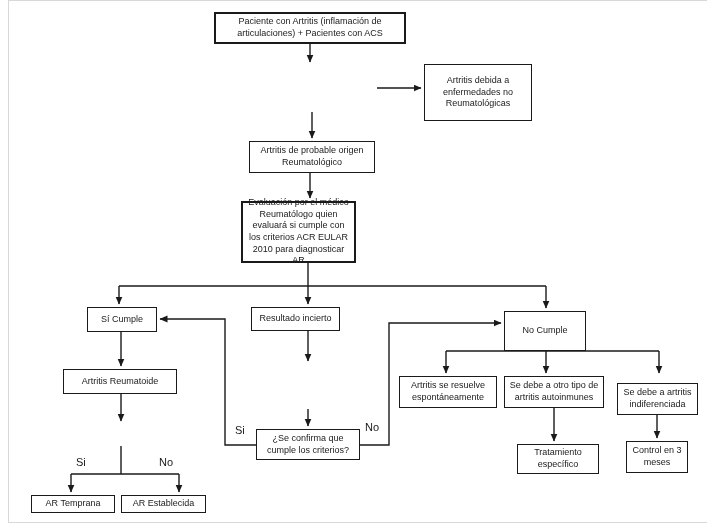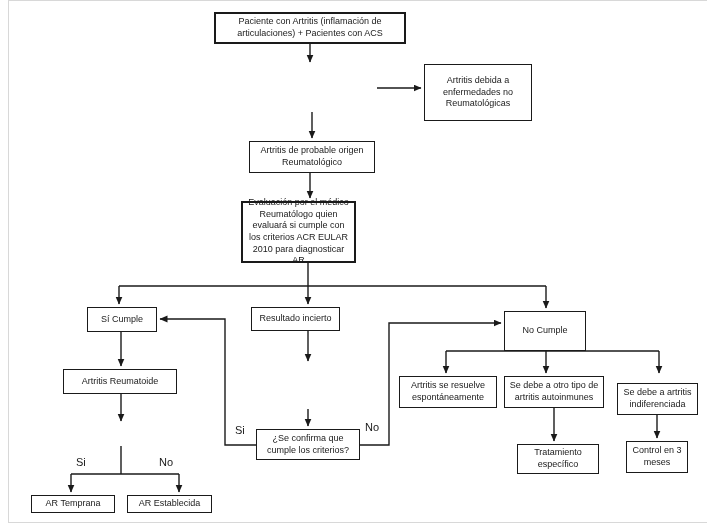--- a/index.html
+++ b/index.html
@@ -118,21 +118,21 @@
   <div class="node" style="left:495px;top:375px;width:100px;height:32px;">Se debe a otro tipo de artritis autoinmunes</div>
 
   <div class="node" style="left:608px;top:382px;width:81px;height:32px;">Se debe a artritis indiferenciada</div>
 
   <div class="node" style="left:508px;top:443px;width:82px;height:30px;">Tratamiento específico</div>
 
   <div class="node" style="left:617px;top:440px;width:62px;height:32px;">Control en 3 meses</div>
 
   <div class="node nw" style="left:22px;top:494px;width:84px;height:18px;">AR Temprana</div>
 
-  <div class="node nw" style="left:118px;top:494px;width:85px;height:18px;">AR Establecida</div>
+  <div class="node nw" style="left:112px;top:494px;width:85px;height:18px;">AR Establecida</div>
 
   <span class="edge-label" style="left:226px;top:424px;">Si</span>
 
   <span class="edge-label" style="left:356px;top:421px;">No</span>
 
   <span class="edge-label" style="left:67px;top:456px;">Si</span>
 
   <span class="edge-label" style="left:150px;top:456px;">No</span>
 
 </div>

